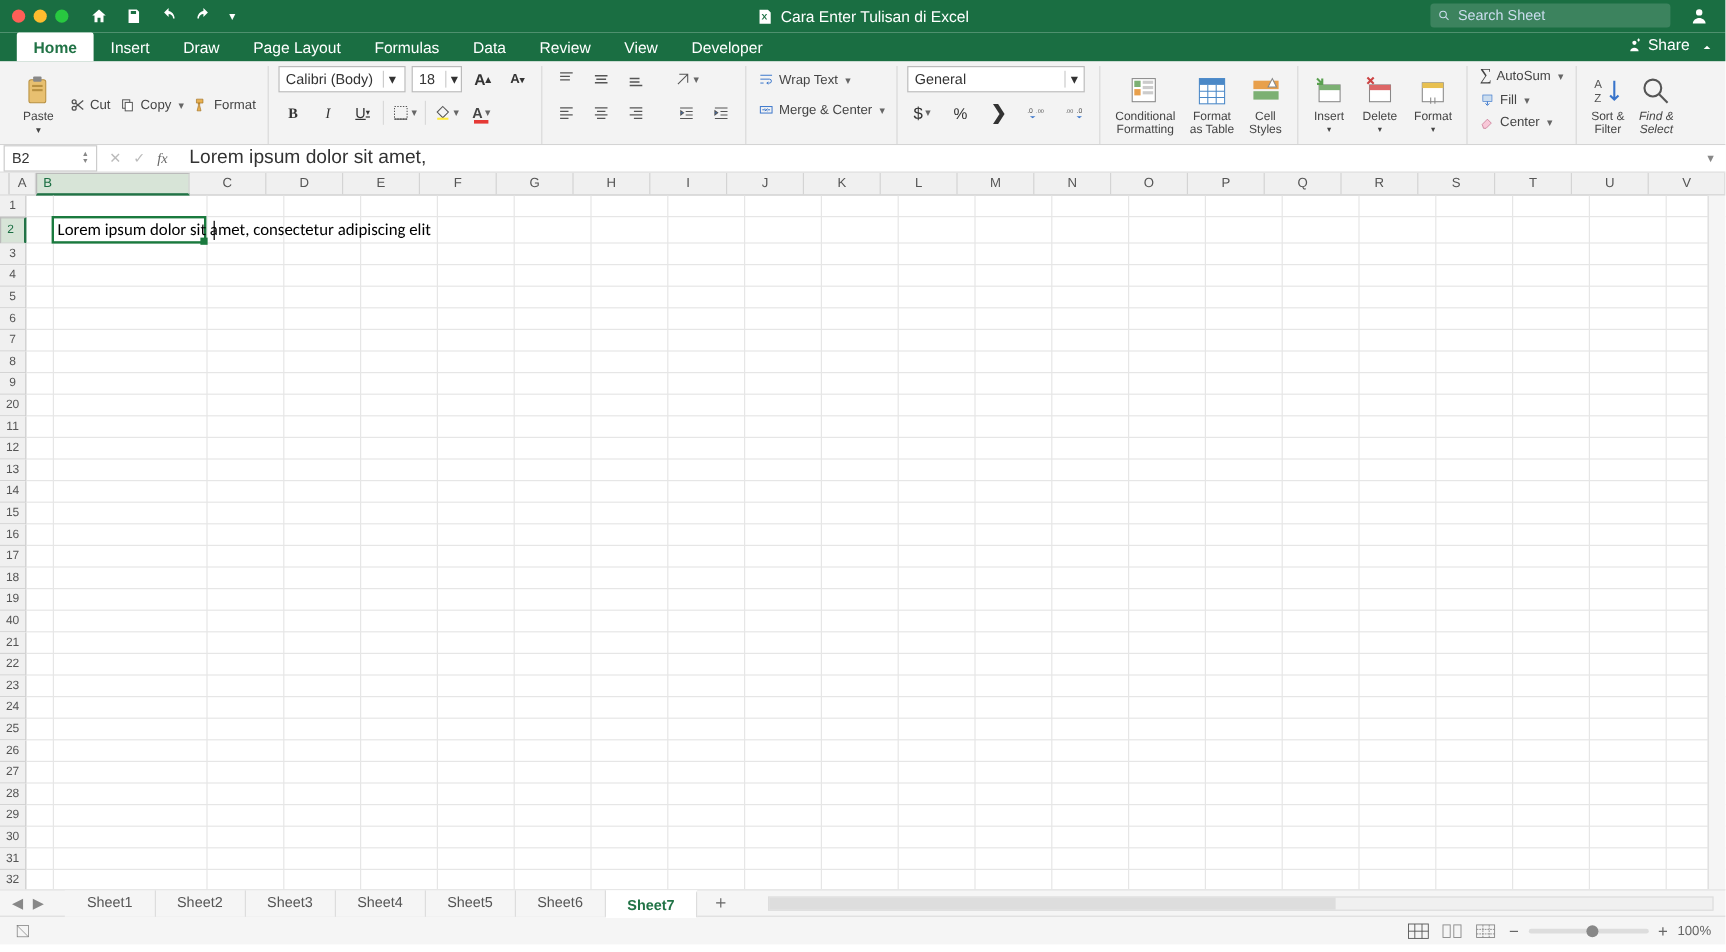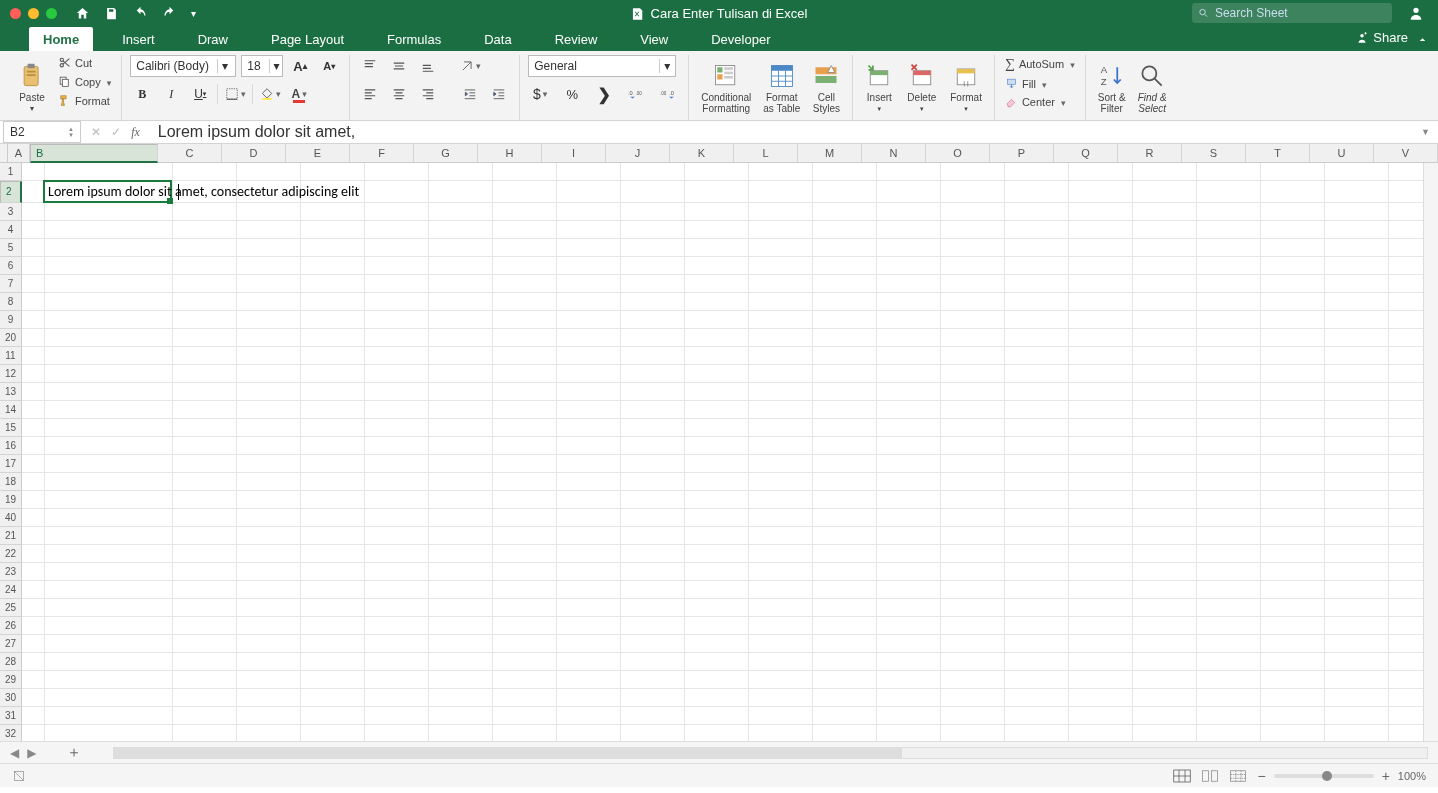--- a/index.html
+++ b/index.html
@@ -13,38 +13,38 @@
 .qa-icons { display:flex; gap:14px; margin-left:18px; align-items:center; color:#fff; }
 .qa-icons svg { width:15px; height:15px; fill:#fff; }
 .doc-title { position:absolute; left:50%; transform:translateX(-50%); display:flex; align-items:center; gap:6px; font-size:13px; }
 .search-wrap { position:absolute; right:46px; top:3px; width:200px; height:20px; background:rgba(255,255,255,0.15); border-radius:3px; display:flex; align-items:center; padding:0 6px; gap:6px; color:#cde; }
 .search-wrap input { background:transparent; border:none; color:#fff; outline:none; font-size:12px; width:100%; }
 .search-wrap input::placeholder { color:#cde; }
 .user-ic { position:absolute; right:14px; top:5px; }
 
 
 .tabsrow { height:24px; background:#1a6e42; display:flex; align-items:flex-end; color:#fff; position:relative; }
-.tab { padding:5px 14px 4px; font-size:13px; cursor:pointer;margin-left:15px; }
+.tab { padding:5px 14px 4px; font-size:13px; cursor:pointer; }
 .tab.active { background:#fff; color:#217346; font-weight:600; border-radius:2px 2px 0 0; }
 .tabsrow .share { position:absolute; right:30px; top:3px; font-size:13px; display:flex; align-items:center; gap:4px; }
 .tabsrow .chev { position:absolute; right:10px; top:7px; }
 
 
 .ribbon { height:70px; background:#f3f3f3; border-bottom:1px solid #d4d4d4; display:flex; padding:4px 6px 0; gap:0; }
 .rgroup { border-right:1px solid #d9d9d9; padding:0 8px; display:flex; flex-direction:column; justify-content:flex-start; }
 .rgroup:last-child { border-right:none; }
 .row { display:flex; align-items:center; gap:5px;text-align:right; }
 .minibtn { display:flex; align-items:center; gap:4px; font-size:11px; color:#444; padding:1px 2px; }
 .minibtn svg { width:13px; height:13px; }
 .bigbtn { display:flex; flex-direction:column; align-items:center; justify-content:center; gap:2px; font-size:10px; color:#444; padding:2px 4px; text-align:center; line-height:1.1; }
 .bigbtn svg { width:28px; height:28px; }
 .sel { background:#fff; border:1px solid #bbb; height:22px; display:flex; align-items:center; padding:0 5px; font-size:12px; gap:6px; }
 .sel .dd { border-left:1px solid #ccc; padding-left:4px; margin-left:2px; }
 .ibtn { width:24px; height:22px; display:flex; align-items:center; justify-content:center; border:1px solid transparent; }
-.stack2 { display:flex; flex-direction:column; gap:4px; }
+.stack2 { display:flex; flex-direction:row; gap:4px; }
 
 
 .fbar { height:23px; background:#fff; border-bottom:1px solid #d4d4d4; display:flex; align-items:center; }
 .namebox { width:78px; height:22px; border:1px solid #ccc; margin-left:3px; display:flex; align-items:center; padding:0 6px; font-size:12px; justify-content:space-between; }
 .fx-icons { display:flex; gap:10px; padding:0 10px; color:#888; align-items:center; }
 .fx-lab { font-style:italic; font-family:Georgia,serif; color:#666; }
 .formula-in { flex:1; font-size:16px; padding-left:8px; }
 
 
 .gridwrap { position:relative; height:597px; overflow:hidden; background:#fff; }
@@ -288,20 +288,37 @@
           </svg>
         </div>
       <div class="ibtn">
           <svg width="14" height="14" viewBox="0 0 24 24">
             <path d="M3 5h18M11 10h10M11 15h10M3 20h18M3 9l4 3-4 3z" stroke="#555" stroke-width="1.5" fill="#3874cb"></path>
           </svg>
         </div>
     </div>
   </div>
 
+  <div class="rgroup">
+    <div class="minibtn" style="margin-top:4px;">
+        <svg viewBox="0 0 24 24">
+          <path d="M3 5h18M3 11h14a3 3 0 010 6h-4m0 0l2-2m-2 2l2 2M3 17h5" stroke="#3874cb" stroke-width="1.5" fill="none"></path>
+        </svg>
+        <span>Wrap Text</span>
+        <span class="dd-tri"></span>
+      </div>
+    <div class="minibtn" style="margin-top:10px;">
+        <svg viewBox="0 0 24 24">
+          <rect x="3" y="7" width="18" height="10" stroke="#3874cb" fill="none" stroke-width="1.5"></rect>
+          <path d="M6 12h4m4 0h4M10 10l2 2-2 2M14 10l-2 2 2 2" stroke="#3874cb" stroke-width="1.5" fill="none"></path>
+        </svg>
+        <span>Merge &amp; Center</span>
+        <span class="dd-tri"></span>
+      </div>
+  </div>
 
   <div class="rgroup">
     <div class="sel" style="width:148px;">
         <span>General</span>
         <span class="dd" style="margin-left:auto;">▾</span>
       </div>
     <div class="row" style="margin-top:6px; gap:8px;">
       <div class="ibtn dd-tri" style="font-size:14px;">$</div>
       <div class="ibtn" style="font-size:13px;">%</div>
       <div class="ibtn" style="font-size:16px;font-weight:bold;">❯</div>
@@ -577,20 +594,29 @@
     <div class="cursor-bar" id="cursor" style="left: 156px; top: 21px;"></div>
   </div>
   <div class="scroll-r"></div>
 </div>
 
 <div class="sheetbar">
   <div class="navarr">
     <span>◀</span>
     <span>▶</span>
   </div>
+  <div id="sheet-tabs" style="display:flex;">
+      <div class="sheettab">Sheet1</div>
+      <div class="sheettab">Sheet2</div>
+      <div class="sheettab">Sheet3</div>
+      <div class="sheettab">Sheet4</div>
+      <div class="sheettab">Sheet5</div>
+      <div class="sheettab">Sheet6</div>
+      <div class="sheettab active">Sheet7</div>
+    </div>
   <div class="addsheet">＋</div>
   <div class="hscroll">
       <div class="thumb"></div>
     </div>
 </div>
 
 <div class="status">
   <div style="display:flex;gap:10px;">
     <span>
         <svg width="14" height="14" viewBox="0 0 24 24" fill="#777">

